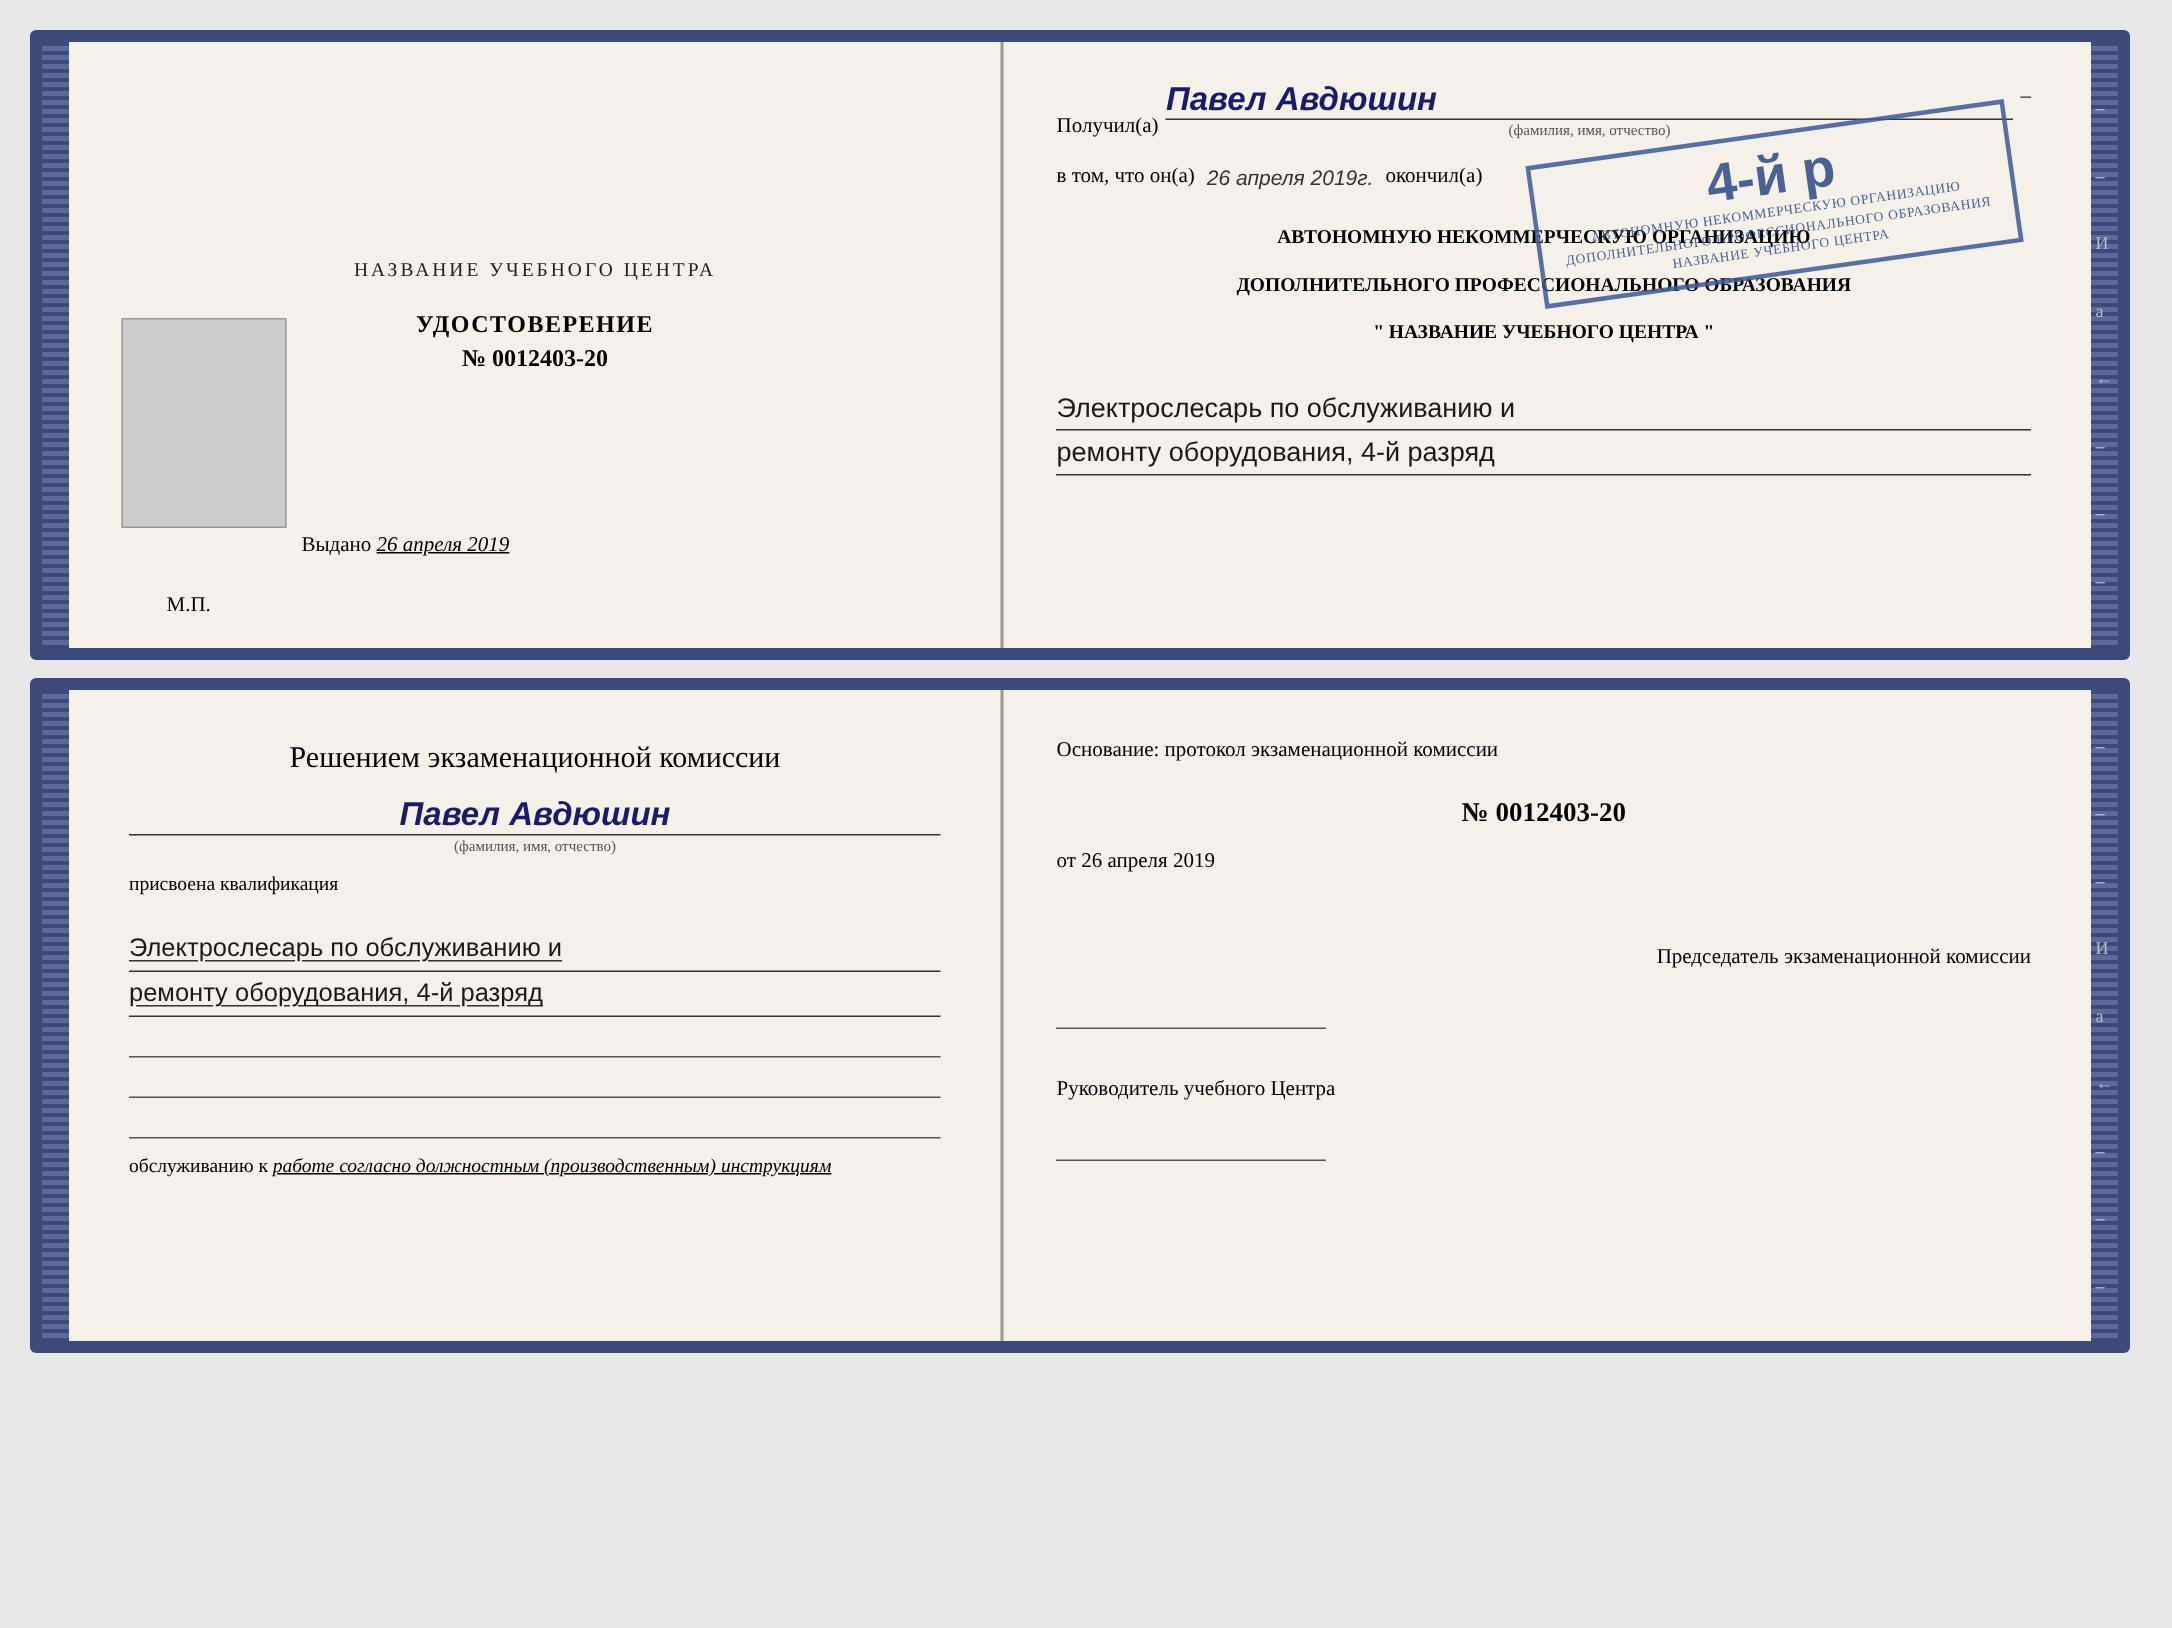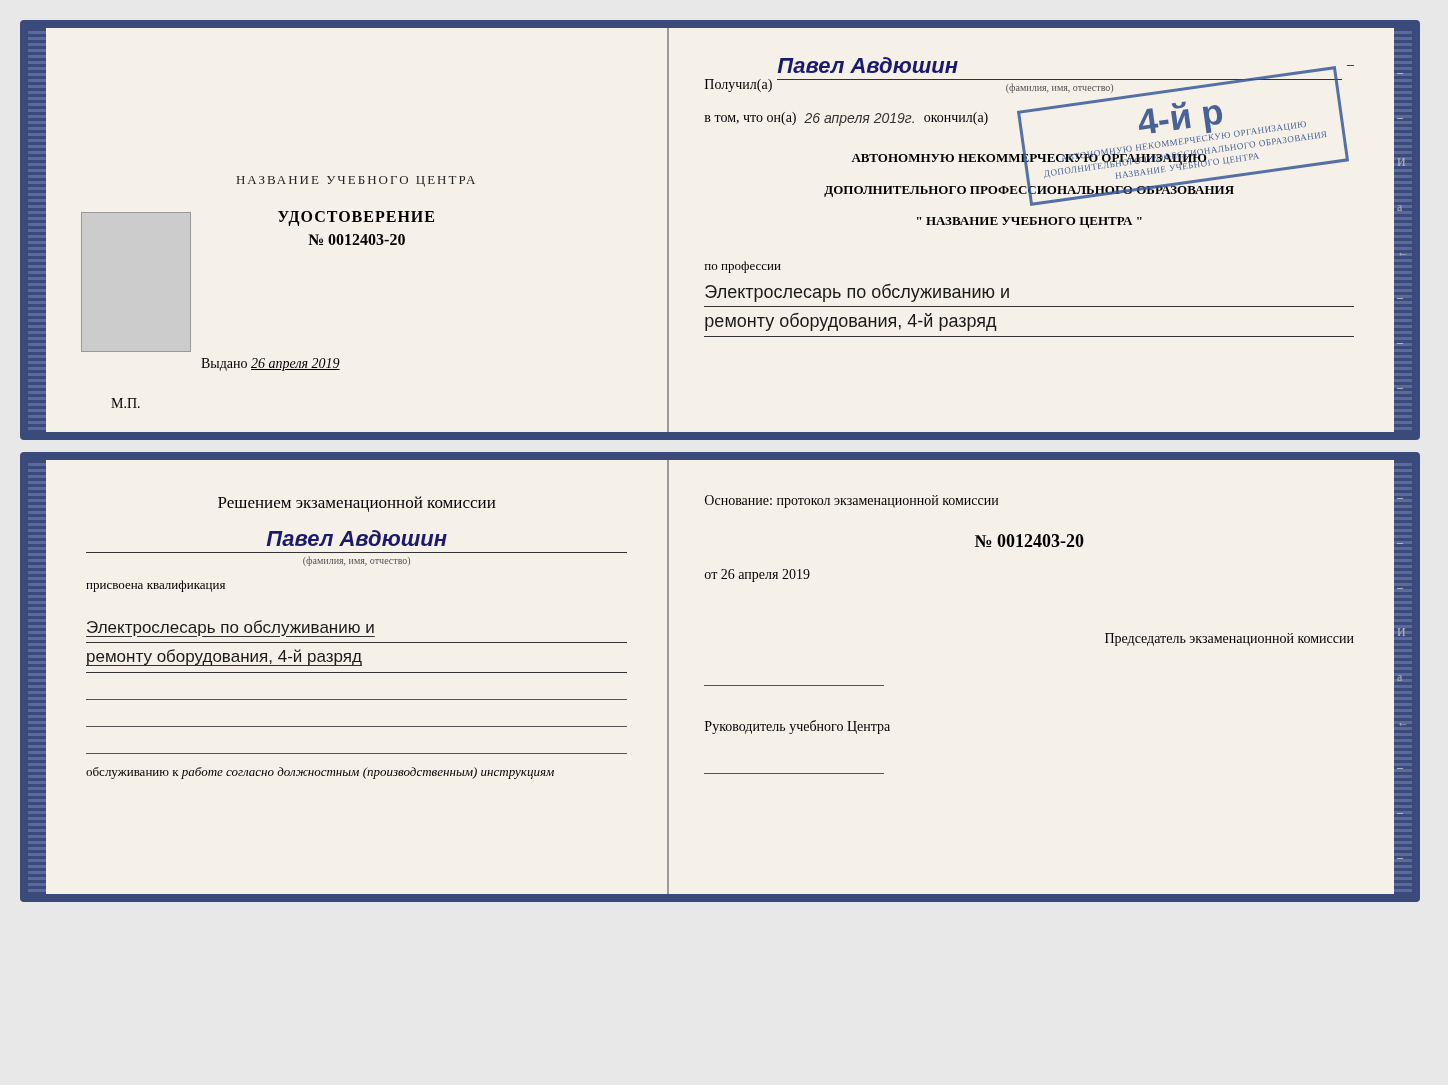--- a/index.html
+++ b/index.html
@@ -245,21 +245,21 @@
 
     .qual-right {
       flex: 1.2;
       padding: 30px 40px 25px 35px;
       display: flex;
       flex-direction: column;
       gap: 10px;
     }
 
     .decision-title {
-      font-size: 17px;
+      font-size: 20px;
       text-align: center;
       width: 100%;
       margin-bottom: 10px;
       line-height: 1.5;
     }
 
     .person-name-large {
       font-family: 'Arial', sans-serif;
       font-size: 22px;
       color: #1a1a6e;
@@ -295,20 +295,21 @@
       display: block;
     }
 
     .allowed-text {
       font-size: 13px;
       margin-top: 10px;
     }
 
     .allowed-italic {
       font-style: italic;
+      text-decoration: underline;
       margin-top: 20px;
     }
 
     
     .basis-label {
       font-size: 14px;
       line-height: 1.5;
       margin-bottom: 10px;
     }
 
@@ -418,21 +419,20 @@
         <div class="stamp-text">АВТОНОМНУЮ НЕКОММЕРЧЕСКУЮ ОРГАНИЗАЦИЮ</div>
         <div class="stamp-text">ДОПОЛНИТЕЛЬНОГО ПРОФЕССИОНАЛЬНОГО ОБРАЗОВАНИЯ</div>
         <div class="stamp-text">НАЗВАНИЕ УЧЕБНОГО ЦЕНТРА</div>
       </div>
 
       <div class="org-text" style="font-size:13px; margin-top:5px;">АВТОНОМНУЮ НЕКОММЕРЧЕСКУЮ ОРГАНИЗАЦИЮ</div>
       <div class="org-text" style="font-size:13px;">ДОПОЛНИТЕЛЬНОГО ПРОФЕССИОНАЛЬНОГО ОБРАЗОВАНИЯ</div>
       <div class="org-text" style="font-size:13px; margin-bottom:5px;">" НАЗВАНИЕ УЧЕБНОГО ЦЕНТРА "</div>
 
       <div class="profession-section">
-        <div class="profession-label">по профессии</div>
         <div class="profession-handwritten">Электрослесарь по обслуживанию и</div>
         <div class="profession-line2">ремонту оборудования, 4-й разряд</div>
       </div>
 
     </div>
 
     <div class="right-spine-marks">
       <div class="dash-marks">
         <span>–</span>
         <span>–</span>

